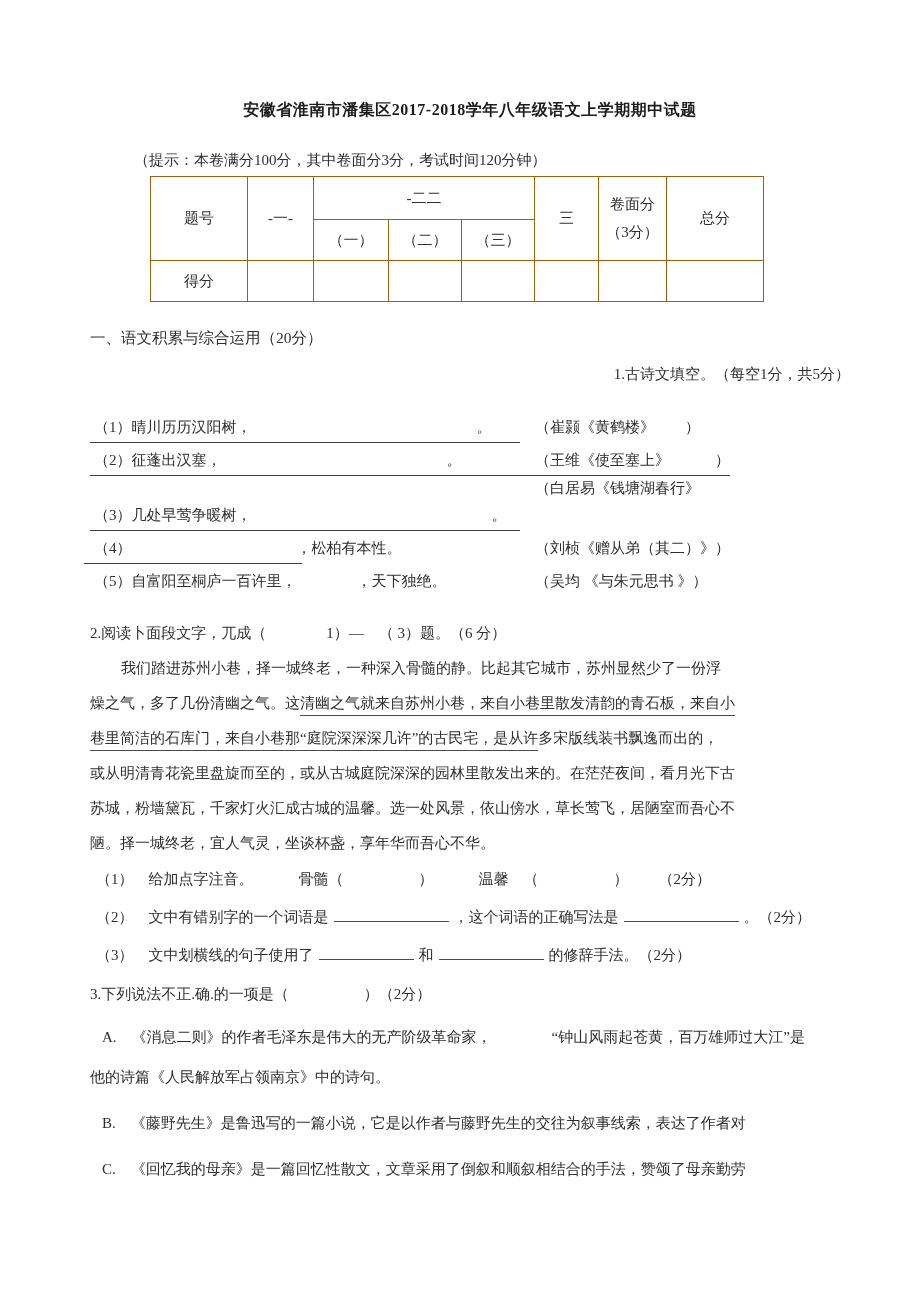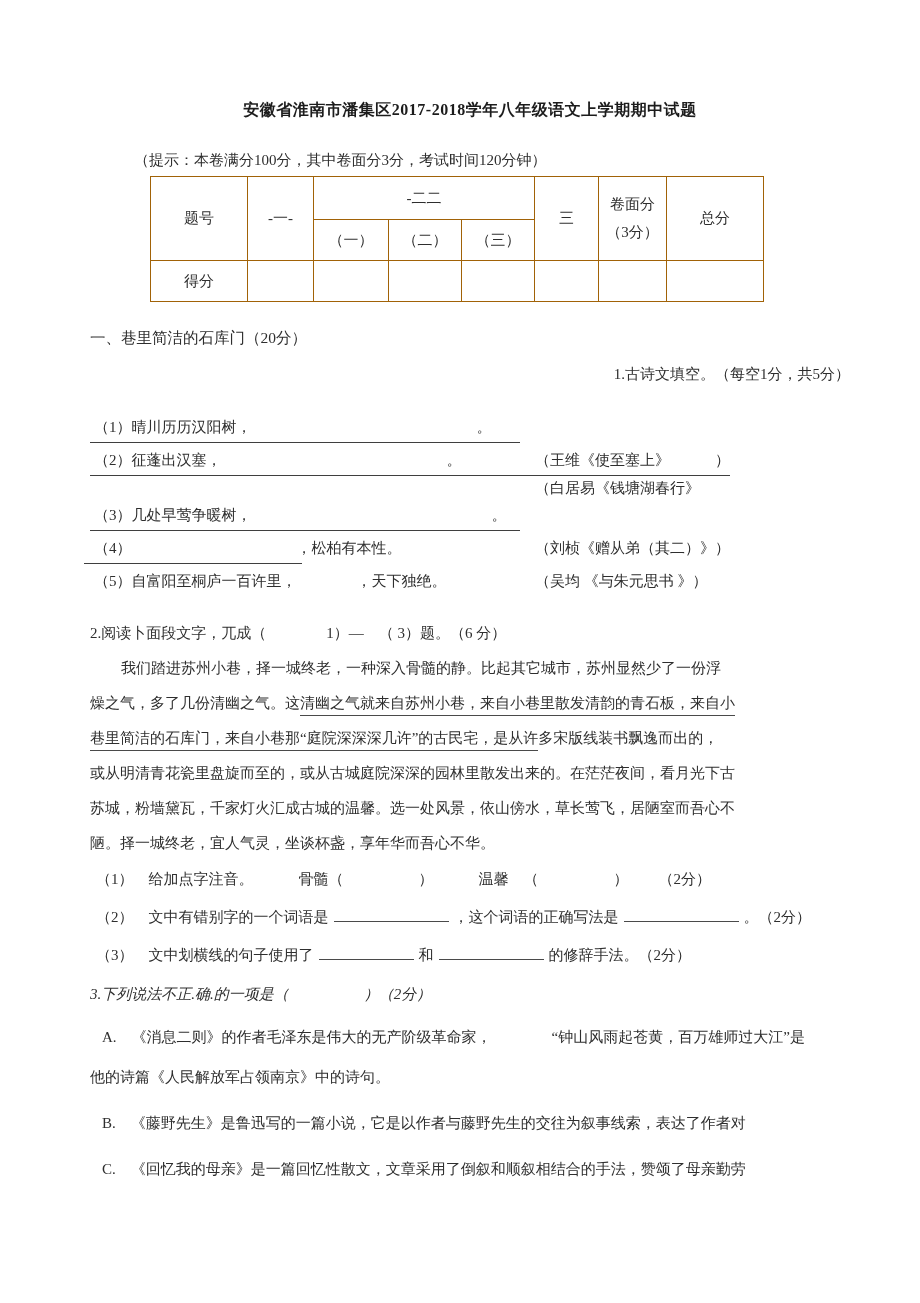--- a/index.html
+++ b/index.html
@@ -36,21 +36,21 @@
   .verse-extra{position:relative;height:22px;line-height:20px;font-size:15px;}
   .verse-extra span{position:absolute;left:445px;white-space:pre;}
   .q2-stem{font-size:15px;margin-top:25px;white-space:pre;}
   .para{margin-top:8px;font-size:15px;}
   .para .pline{height:35px;line-height:35px;white-space:pre;}
   .para .indent{text-indent:31px;}
   .useg{display:inline-block;border-bottom:1.2px solid #4a4a4a;padding-bottom:2px;line-height:normal;}
   .subq{font-size:15px;height:38px;line-height:36px;white-space:pre;margin-left:6px;}
   .blank{display:inline-block;height:0.9em;border-bottom:1.2px solid #4a4a4a;margin:0 5px;vertical-align:baseline;}
   .w115{width:115px;} .w95{width:95px;} .w105{width:105px;}
-  .q3-stem{font-size:15px;margin-top:4px;height:32px;line-height:30px;white-space:pre;font-style:italic;}
+  .q3-stem{font-size:15px;margin-top:4px;height:32px;line-height:30px;white-space:pre;}
   .opt{font-size:15px;white-space:pre;}
   .opt-first{height:40px;line-height:40px;margin-top:6px;margin-left:12px;}
   .opt-cont{height:40px;line-height:40px;}
 </style>
 </head>
 <body>
 
 <div class="page">
 
   <div class="title">安徽省淮南市潘集区2017-2018学年八年级语文上学期期中试题</div>
@@ -91,28 +91,29 @@
       <td></td>
       <td></td>
       <td></td>
       <td></td>
       <td></td>
       <td></td>
     </tr>
   </tbody>
     </table>
 
-  <div class="section-heading">一、巷里简洁的石库门（20分）</div>
+  <div class="section-heading">一、语文积累与综合运用（20分）</div>
 
   <div class="q-stem">1.古诗文填空。（每空1分，共5分）</div>
 
   <div class="verse-block">
 
     <div class="verse-row">
       <span class="verse-left">（1）晴川历历汉阳树，　　　　　　　　　　　　　　　。</span>
+      <span class="verse-src">（崔颢《黄鹤楼》　　）</span>
       <i class="uline" style="width:430px"></i>
     </div>
 
     <div class="verse-row">
       <span class="verse-left">（2）征蓬出汉塞，　　　　　　　　　　　　　　　。</span>
       <span class="verse-src">（王维《使至塞上》　　　）</span>
       <i class="uline" style="width:640px"></i>
     </div>
 
     <div class="verse-extra">

